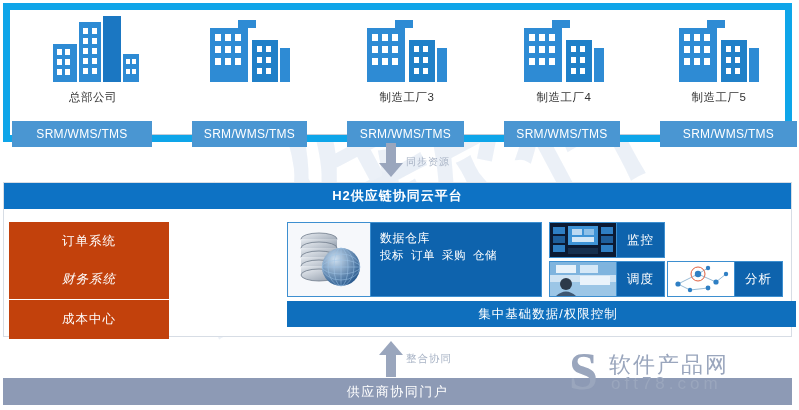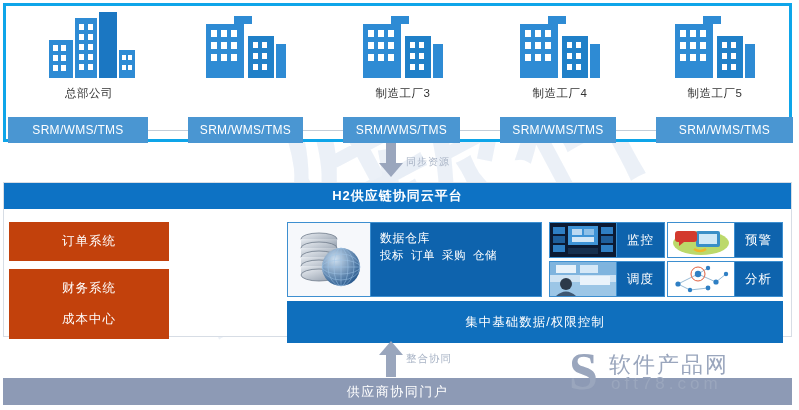--- a/index.html
+++ b/index.html
@@ -32,21 +32,21 @@
   .wm-logo .wm-cn{
     position:absolute;left:42px;top:-2px;font-size:22px;letter-spacing:2px;color:#9aa6bd;
   }
   .wm-logo .wm-en{
     position:absolute;left:44px;top:22px;font-size:17px;letter-spacing:4px;color:#9aa6bd;
   }
 
   
   .top-panel{
     position:absolute;left:3px;top:3px;width:789px;height:139px;
-    border:3px solid #0ea5e9;background:#ffffff;box-sizing:border-box;
+    border:7px solid #0ea5e9;background:#ffffff;box-sizing:border-box;
   }
   .plants{position:absolute;left:0;top:0;width:789px;height:105px;}
   .plant{position:absolute;top:4px;width:158px;height:100px;text-align:center;}
   .plant .ico{height:72px;display:flex;align-items:flex-end;justify-content:center;}
   .plant .lbl{
     font-size:11.5px;color:#333;margin-top:4px;letter-spacing:.5px;
   }
   .srm-row{position:absolute;left:0;top:103px;width:789px;height:34px;}
   .srm{
     position:absolute;top:8px;height:26px;background:#4a96d2;
@@ -112,23 +112,23 @@
   }
   .dw-txt{
     flex:1;color:#ffffff;font-size:11.5px;line-height:1.42;
     padding:7px 0 0 9px;letter-spacing:.5px;
   }
   .dw-txt .t1{font-size:12px;}
   .dw-txt .t2 span{margin-right:7px;}
 
   
   .base-bar{
-    position:absolute;left:283px;top:88px;width:496px;height:42px;
+    position:absolute;left:283px;top:88px;width:496px;height:26px;
     background:#0f6fbd;color:#ffffff;font-size:12.5px;
-    display:flex;align-items:center;justify-content:center;letter-spacing:1px;
+    display:flex;align-items:center;justify-content:center;letter-spacing:1px;padding-left:13px;
   }
 
   
   .tile-grp{position:absolute;top:9px;width:116px;height:75px;}
   .tile{
     position:absolute;left:0;width:116px;height:36px;
     background:#0e63ad;border:1px solid #3d8fd0;box-sizing:border-box;
     display:flex;align-items:stretch;
   }
   .tile .pic{
@@ -347,21 +347,21 @@
   </div>
   <div class="cap-sync">同步资源</div>
 
   <div class="plat-panel">
     <div class="plat-head">H2供应链协同云平台</div>
 
     <div class="plat-body">
 
       <div class="sys-col">
         <div class="sys-btn" style="top:0;">订单系统</div>
-        <div class="sys-btn" style="top:47px;">财务系统</div>
+        <div class="sys-btn" style="top:38px;font-style:italic;">财务系统</div>
         <div class="sys-btn" style="top:78px;">成本中心</div>
       </div>
 
 
       <div class="dw-card">
         <div class="dw-ico">
           <svg width="74" height="62" viewBox="0 0 74 62">
             <defs>
               <linearGradient id="dg" x1="0" y1="0" x2="1" y2="1">
                 <stop offset="0" stop-color="#e9edf2"></stop>
@@ -433,33 +433,20 @@
               <rect x="30" y="14" width="30" height="9" fill="#eaf3fb"></rect>
               <circle cx="16" cy="22" r="6" fill="#2d3a4a"></circle>
               <path d="M6 34 q10 -9 20 0 z" fill="#3d5671"></path>
             </svg>
           </div>
           <div class="cap">调度</div>
         </div>
       </div>
 
       <div class="tile-grp" style="left:663px;">
-        <div class="tile" style="top:0;">
-          <div class="pic">
-            <svg width="66" height="34" viewBox="0 0 66 34">
-              <rect width="66" height="34" fill="#ffffff"></rect>
-              <ellipse cx="33" cy="20" rx="28" ry="12" fill="#bcd96a"></ellipse>
-              <rect x="28" y="8" width="24" height="16" rx="2" fill="#3a8fc7"></rect>
-              <rect x="31" y="11" width="18" height="10" fill="#cfe8f7"></rect>
-              <path d="M10 8 h16 a3 3 0 0 1 3 3 v5 a3 3 0 0 1 -3 3 h-10 l-5 4 v-4 h-1 a3 3 0 0 1 -3 -3 v-5 a3 3 0 0 1 3 -3 z" fill="#d33a2e"></path>
-              <path d="M26 26 q6 4 12 0" stroke="#f0b429" stroke-width="2.5" fill="none"></path>
-            </svg>
-          </div>
-          <div class="cap">预警</div>
-        </div>
         <div class="tile" style="top:39px;">
           <div class="pic">
             <svg width="66" height="34" viewBox="0 0 66 34">
               <rect width="66" height="34" fill="#ffffff"></rect>
               <g stroke="#7fa8c9" stroke-width="0.8" fill="none">
                 <line x1="10" y1="22" x2="30" y2="12"></line>
                   <line x1="30" y1="12" x2="48" y2="20"></line>
                 <line x1="30" y1="12" x2="40" y2="6"></line>
                   <line x1="48" y1="20" x2="58" y2="12"></line>
                 <line x1="10" y1="22" x2="22" y2="28"></line>

